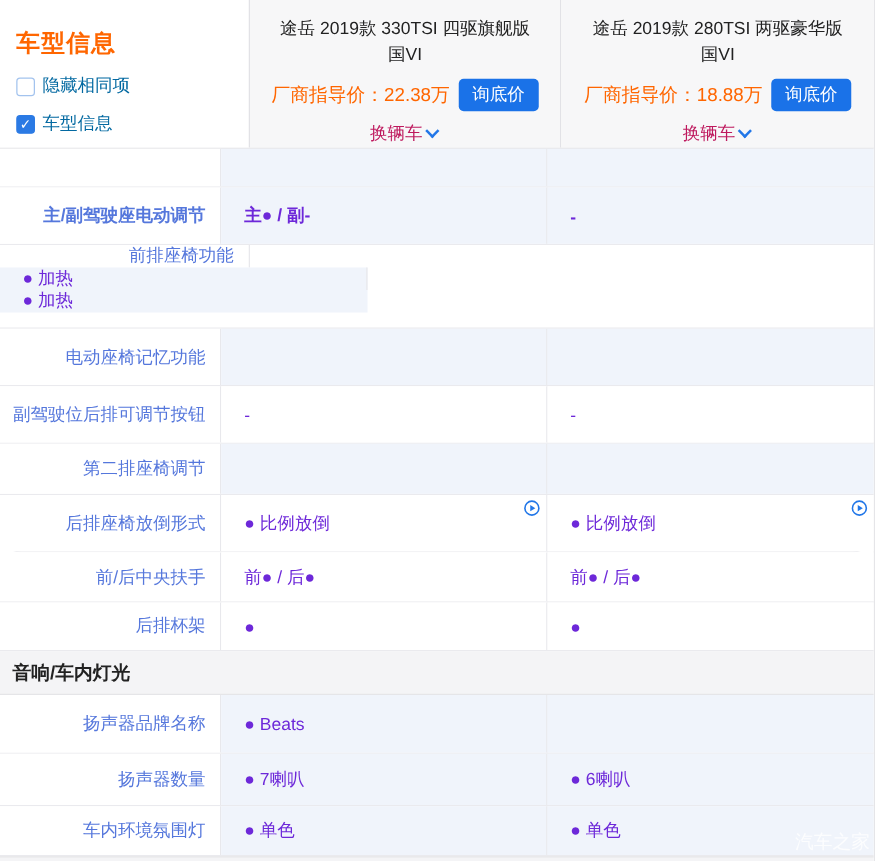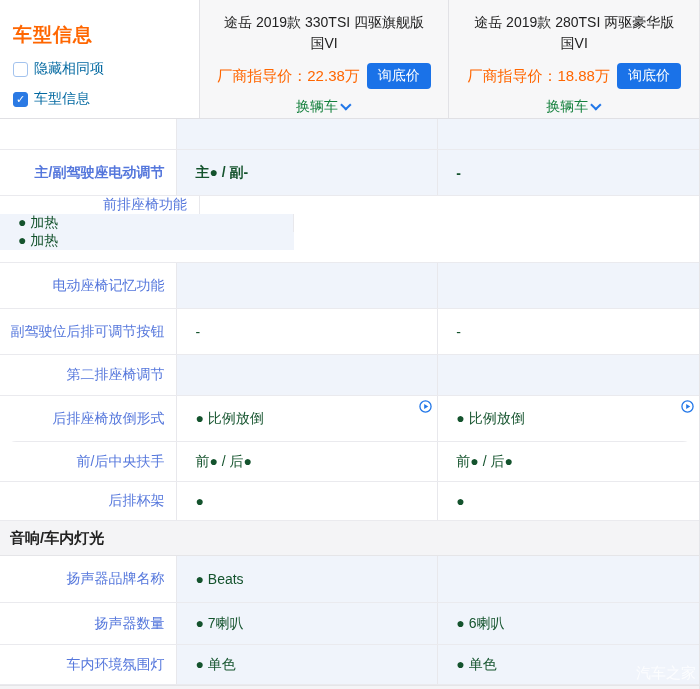--- a/index.html
+++ b/index.html
@@ -19,31 +19,31 @@
   .cb-label { font-size:14px; color:#0369a1; margin-left:6px; }
 
   .h-car { width:250px; background:#f7f7f8; border-right:1px solid #e2e2e6; text-align:center;
            padding-top:12px; }
   .h-car:last-child { border-right:none; }
   .car-name { font-size:14px; color:#222; line-height:21px; padding:0 14px; }
   .price-line { margin-top:9px; display:flex; align-items:center; justify-content:center; }
   .price-label, .price-value { color:#ff6600; font-size:15px; }
   .inquiry-btn { display:inline-block; margin-left:7px; background:#1a72e8; color:#fff; font-size:14px;
                  padding:4px 11px; border-radius:4px; border:none; cursor:pointer; }
-  .change-line { margin-top:9px; font-size:14px; color:#15803d; cursor:pointer;
+  .change-line { margin-top:9px; font-size:14px; color:#be185d; cursor:pointer;
                  display:flex; align-items:center; justify-content:center; }
   .chevron { width:8px; height:8px; border-left:2px solid #2277e8; border-bottom:2px solid #2277e8;
              transform:rotate(-45deg) translateY(-3px); margin-left:6px; display:inline-block; }
 
   
   .row { display:flex; border-bottom:1px solid #eaeaee; }
   .cell { display:flex; align-items:center; }
   .lbl { width:200px; justify-content:flex-end; padding-right:12px; font-size:14px;
          color:#5577dc; background:#fff; border-right:1px solid #e8e8ec; cursor:pointer; text-align:right; }
-  .val { width:294px; padding-left:18px; font-size:14px; color:#14532d; position:relative;
+  .val { width:294px; padding-left:18px; font-size:14px; color:#6d28d9; position:relative;
          border-right:1px solid #e8e8ec; background:#fff; }
   .val:last-child { border-right:none; }
   .val.tint { background:#f0f4fb; }
 
   .play-icon { position:absolute; top:4px; right:5px; width:13px; height:13px; cursor:pointer; }
 
   
   .section-bar { height:35px; background:#f4f4f6; border-bottom:1px solid #e5e5e8;
                  display:flex; align-items:center; padding-left:10px;
                  font-size:15px; font-weight:bold; color:#222; }

